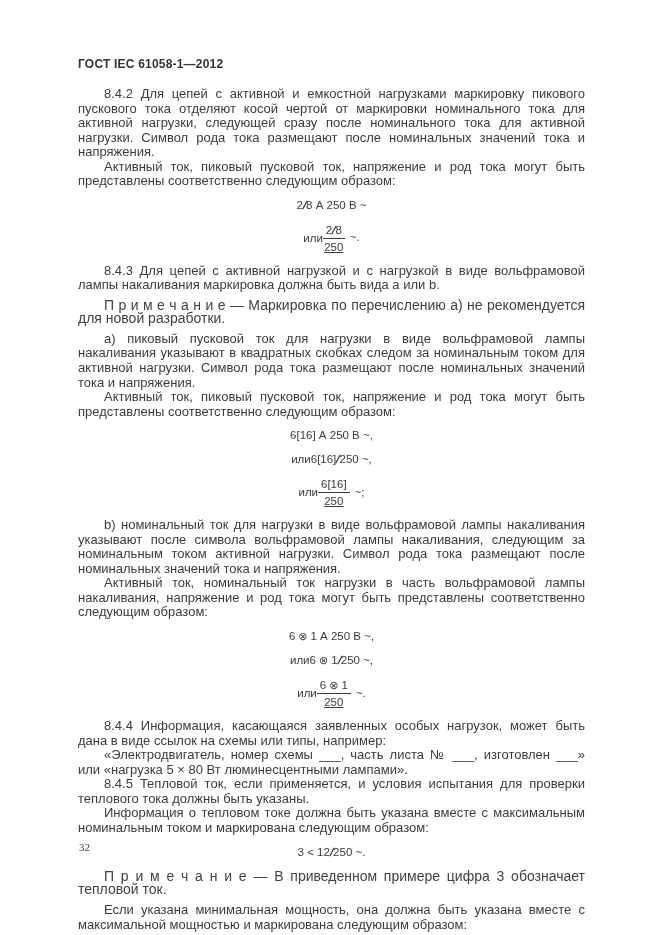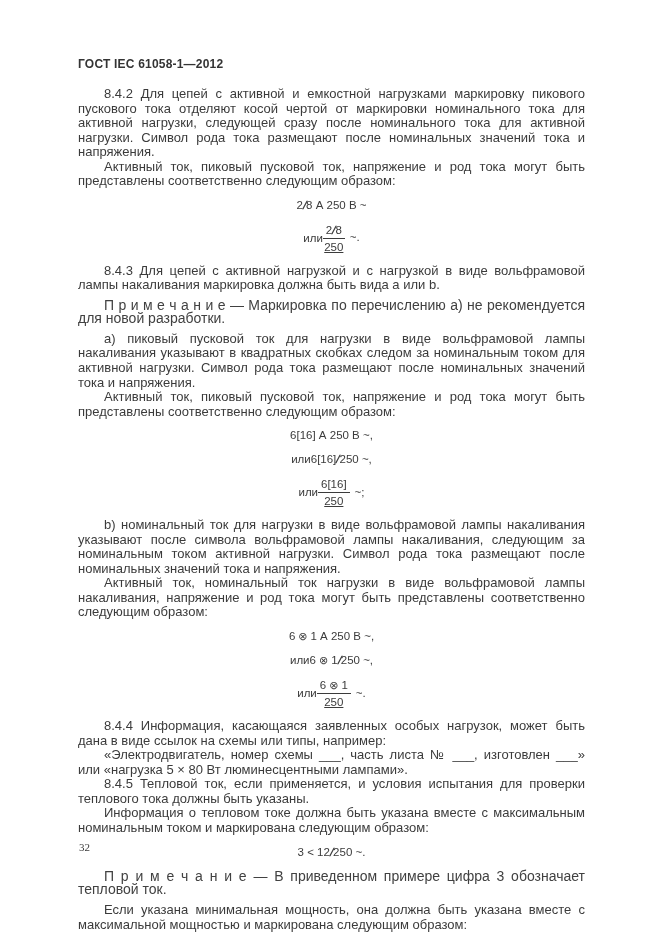--- a/index.html
+++ b/index.html
@@ -105,21 +105,21 @@
   <p class="para">a) пиковый пусковой ток для нагрузки в виде вольфрамовой лампы накаливания указывают в квадратных скобках следом за номинальным током для активной нагрузки. Символ рода тока размещают после номинальных значений тока и напряжения.</p>
   <p class="para">Активный ток, пиковый пусковой ток, напряжение и род тока могут быть представлены соответственно следующим образом:</p>
 
   <div class="formula tight">6[16] А 250 В ~,</div>
 
   <div class="formula tight"><span class="label">или</span><span>6[16]</span><span class="mslash">/</span><span>250 ~,</span></div>
 
   <div class="formula"><span class="label">или</span><span class="frac"><span class="num">6[16]</span><span class="den">250</span></span><span class="suffix">~;</span></div>
 
   <p class="para">b) номинальный ток для нагрузки в виде вольфрамовой лампы накаливания указывают после символа вольфрамовой лампы накаливания, следующим за номинальным током активной нагрузки. Символ рода тока размещают после номинальных значений тока и напряжения.</p>
-  <p class="para">Активный ток, номинальный ток нагрузки в виде вольфрамовой лампы накаливания, напряжение и род тока могут быть представлены соответственно следующим образом:</p>
+  <p class="para">Активный ток, номинальный ток нагрузки в часть вольфрамовой лампы накаливания, напряжение и род тока могут быть представлены соответственно следующим образом:</p>
 
   <div class="formula tight"><span>6</span><span class="lamp">⊗</span><span>1 А 250 В ~,</span></div>
 
   <div class="formula tight"><span class="label">или</span><span>6</span><span class="lamp">⊗</span><span>1</span><span class="mslash">/</span><span>250 ~,</span></div>
 
   <div class="formula"><span class="label">или</span><span class="frac"><span class="num"><span>6</span><span class="lamp">⊗</span><span>1</span></span><span class="den">250</span></span><span class="suffix">~.</span></div>
 
   <p class="para">8.4.4  Информация, касающаяся заявленных особых нагрузок, может быть дана в виде ссылок на схемы или типы, например:</p>
   <p class="para">«Электродвигатель, номер схемы ___, часть листа № ___, изготовлен ___» или «нагрузка 5 × 80 Вт люминесцентными лампами».</p>
   <p class="para">8.4.5  Тепловой ток, если применяется, и условия испытания для проверки теплового тока должны быть указаны.</p>

